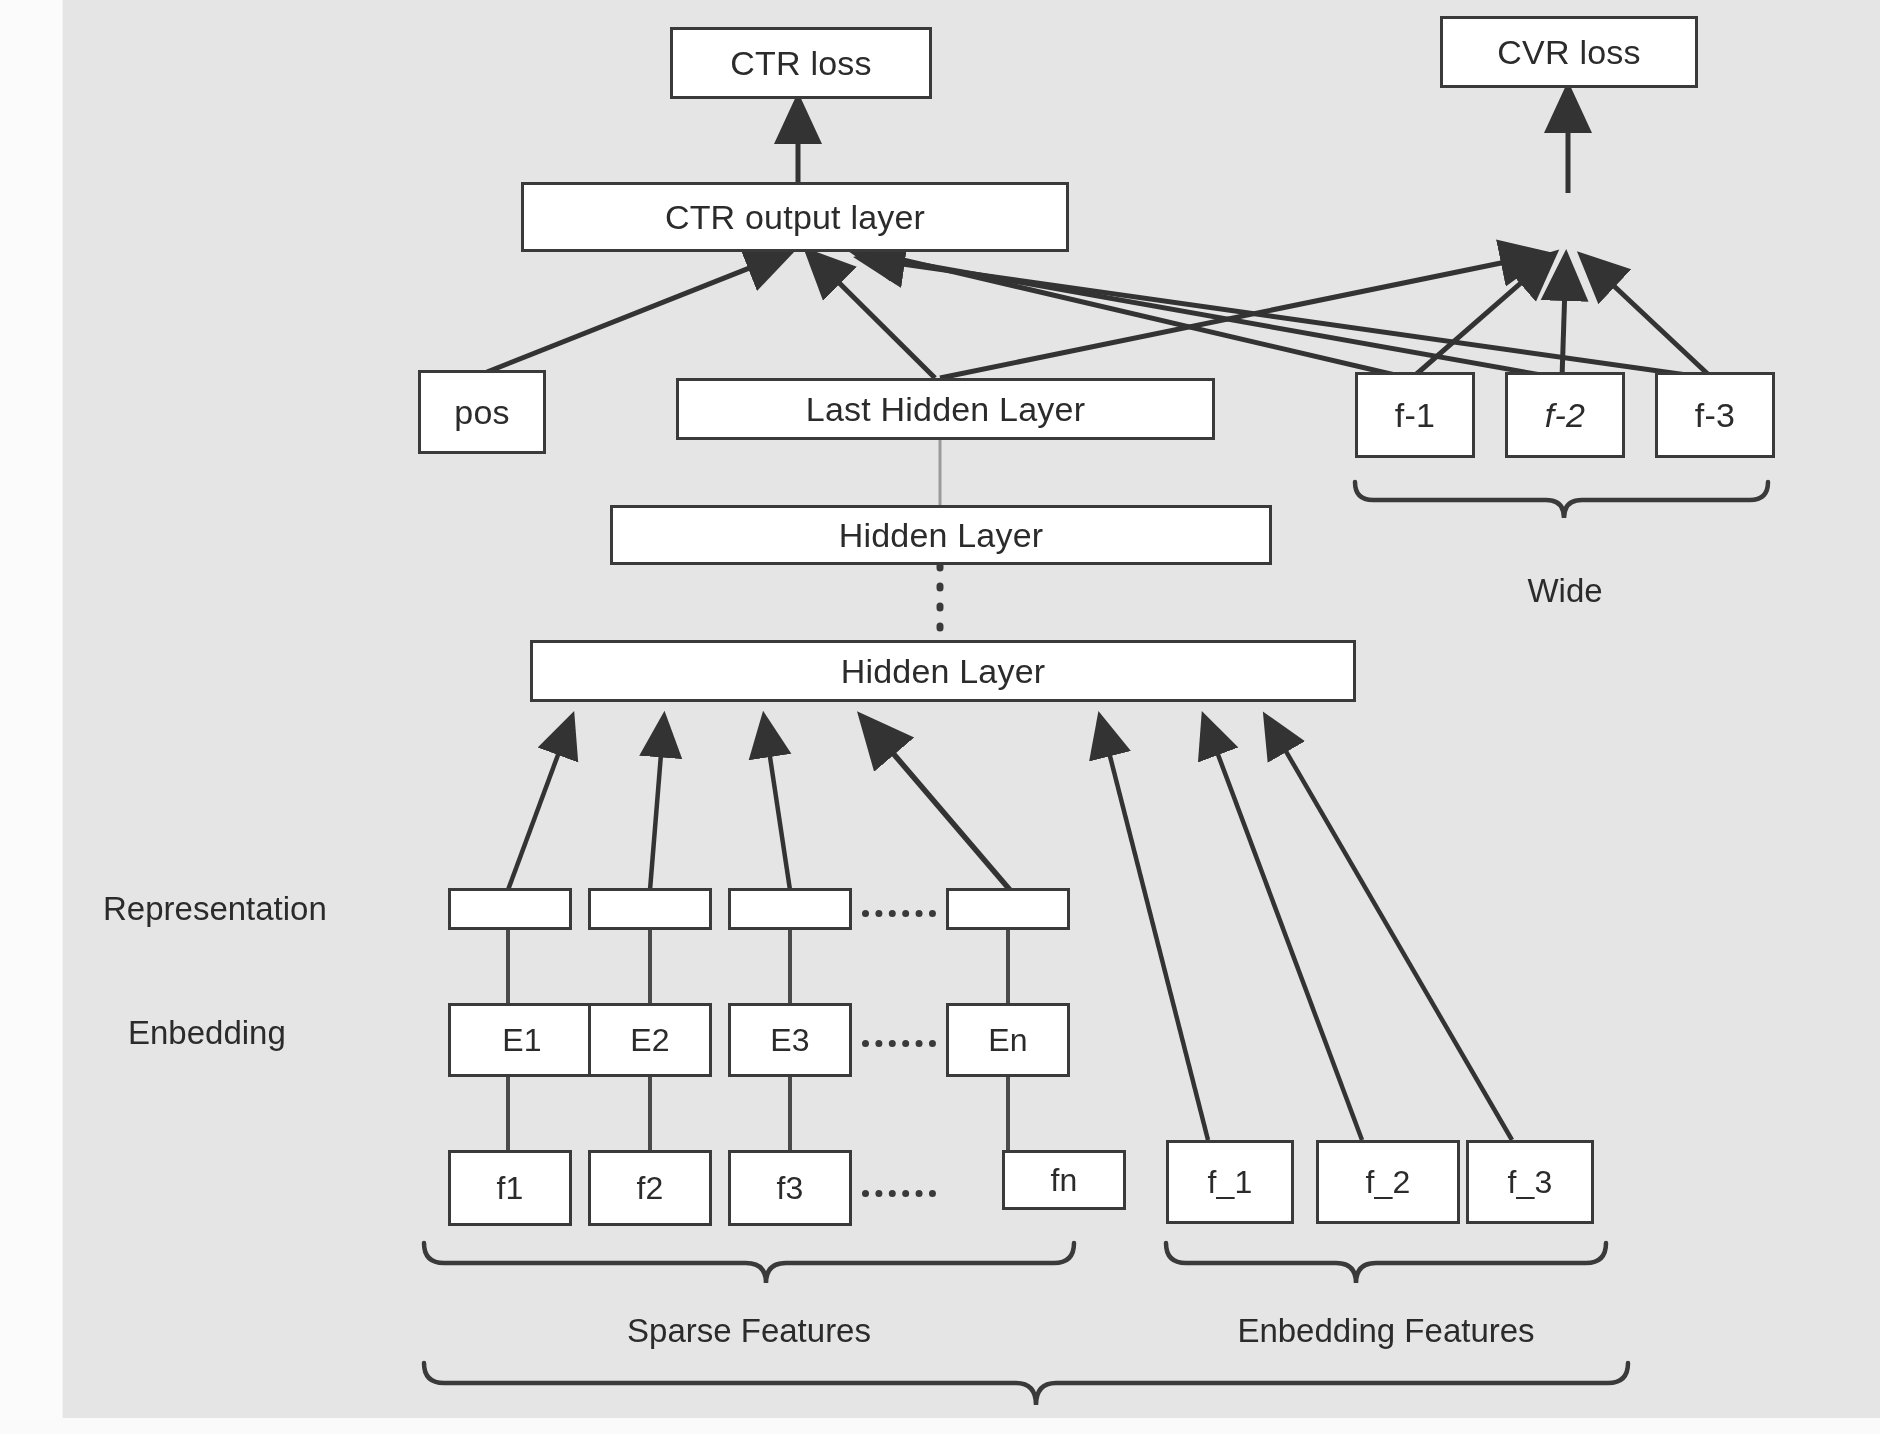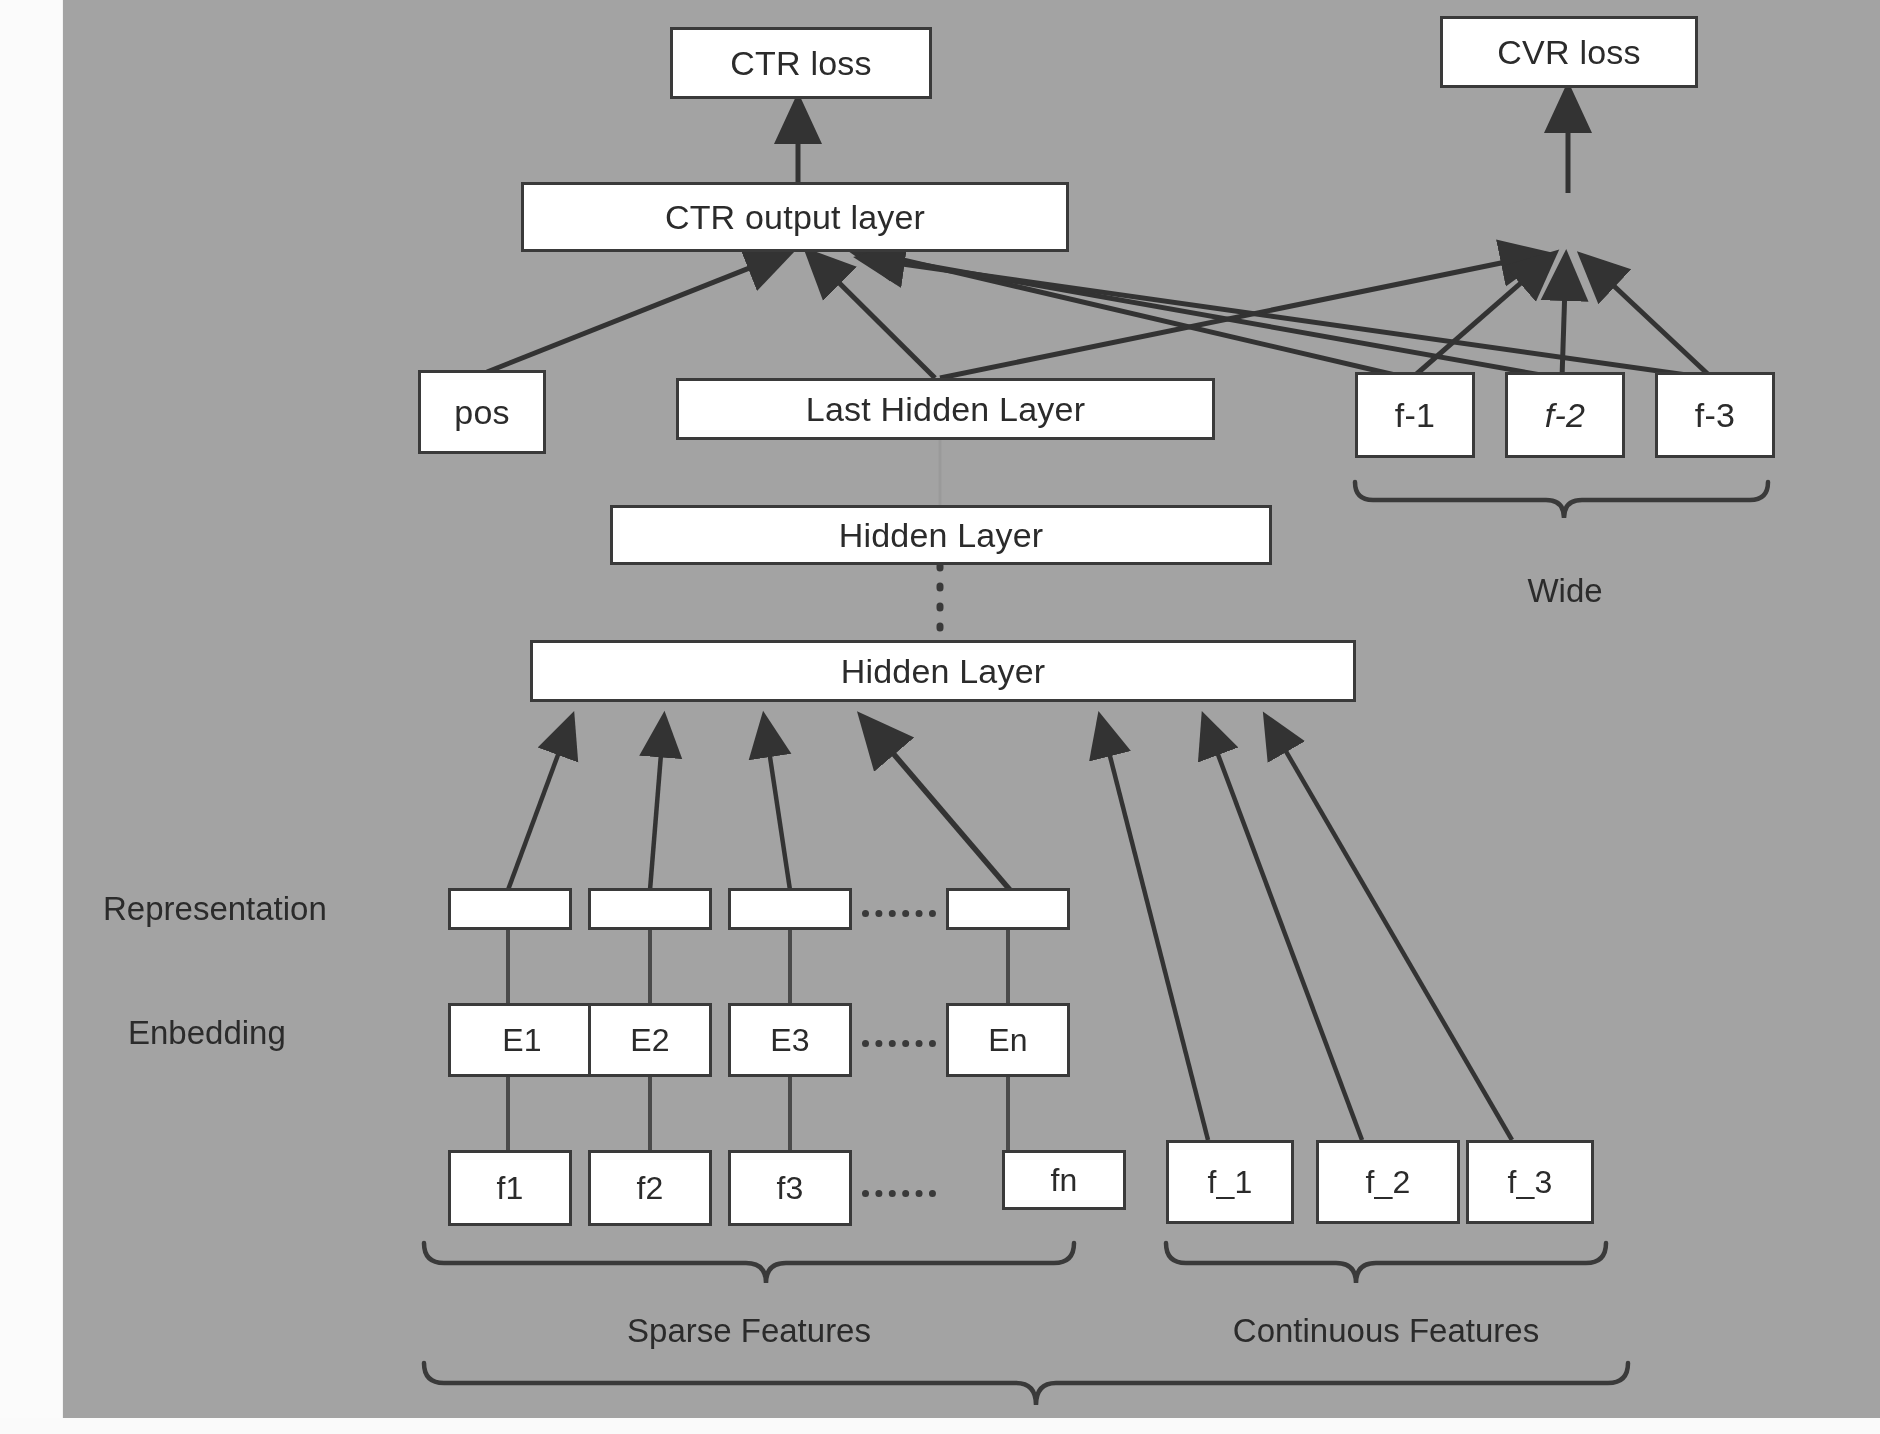--- a/index.html
+++ b/index.html
@@ -4,21 +4,21 @@
 <style>
   html, body {
     margin: 0;
     padding: 0;
     background: #ffffff;
   }
   #root {
     position: relative;
     width: 1880px;
     height: 1434px;
-    background: #a3a3a3;
+    background: #e5e5e5;
     font-family: "Liberation Sans", sans-serif;
     overflow: hidden;
   }
   
   #left-strip {
     position: absolute;
     left: 0; top: 0;
     width: 62px; height: 1434px;
     background: #fbfbfb;
     border-right: 1px solid #f2f2f2;
@@ -248,16 +248,16 @@
     <span>f_1</span>
   </div>
   <div class="node node-md" style="left:1316px; top:1140px; width:144px; height:84px;">
     <span>f_2</span>
   </div>
   <div class="node node-md" style="left:1466px; top:1140px; width:128px; height:84px;">
     <span>f_3</span>
   </div>
 
   <div class="group-label" style="left:564px; top:1312px; width:370px;">Sparse Features</div>
-  <div class="group-label" style="left:1186px; top:1312px; width:400px;">Continuous Features</div>
+  <div class="group-label" style="left:1186px; top:1312px; width:400px;">Enbedding Features</div>
   <div class="group-label" style="left:836px; top:1420px; width:400px;"></div>
 
 </div>
 
 </body></html>

